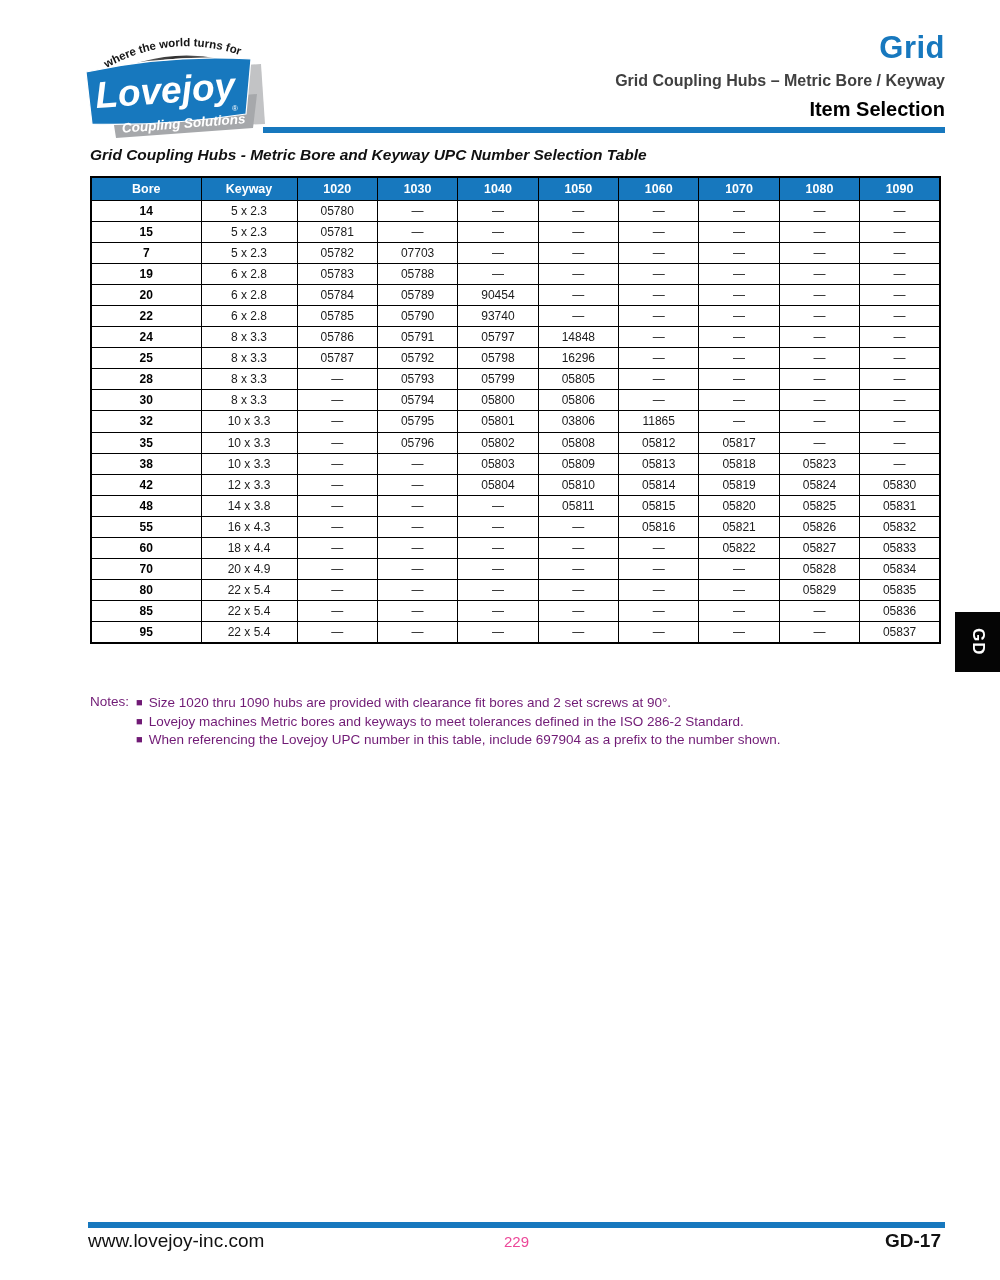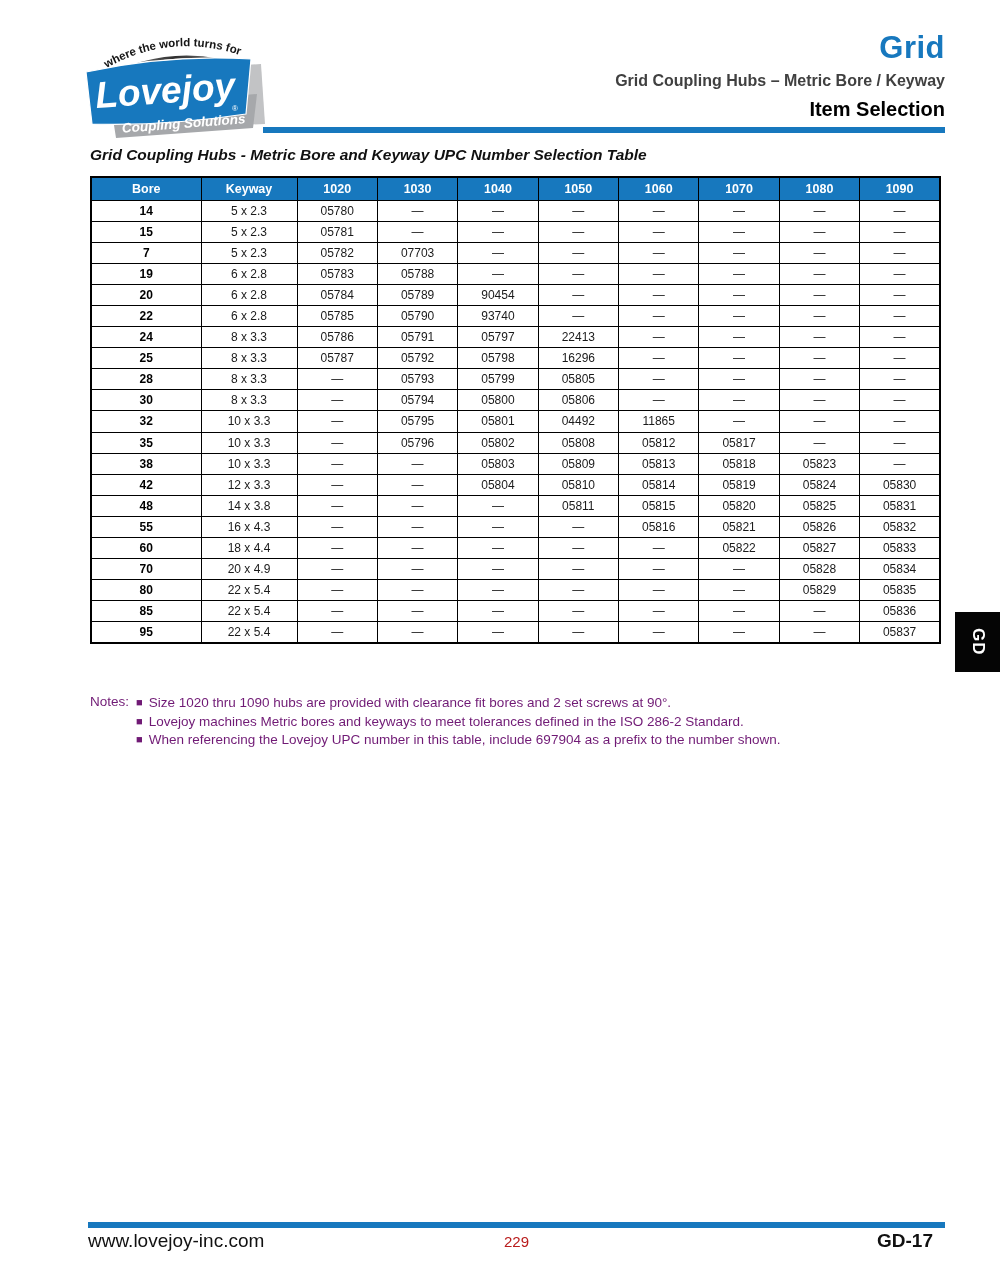--- a/index.html
+++ b/index.html
@@ -44,22 +44,22 @@
   .side-tab {
     position:absolute; left:955px; top:612px; width:45px; height:60px;
     background:#050505; color:#fff; display:flex; align-items:center; justify-content:center;
   }
   .side-tab span { writing-mode:vertical-rl; font-size:17px; font-weight:bold; letter-spacing:1px; }
 
   
   .footer-rule { position:absolute; left:88px; top:1222px; width:857px; height:6px; background:var(--accent-blue,#1778BE); }
   .footer-row { position:absolute; left:88px; top:1230px; width:857px; height:26px; }
   .footer-site { position:absolute; left:0; top:0; font-size:19px; font-weight:normal; color:#111; }
-  .footer-page { position:absolute; left:50%; transform:translateX(-50%); top:3px; font-size:15px; color:#b91c1c; }
-  .footer-code { position:absolute; right:12px; top:0; font-size:19px; font-weight:bold; color:#111; }
+  .footer-page { position:absolute; left:50%; transform:translateX(-50%); top:3px; font-size:15px; color:#ec4899; }
+  .footer-code { position:absolute; right:4px; top:0; font-size:19px; font-weight:bold; color:#111; }
 </style>
 </head>
 <body>
 
 <div class="page">
 
   <svg class="logo" viewBox="0 0 186 112" xmlns="http://www.w3.org/2000/svg">
     <defs>
       <linearGradient id="swooshGrad" x1="0" y1="0" x2="1" y2="0">
         <stop offset="0" stop-color="#a9a9a9"></stop>
@@ -189,21 +189,21 @@
             <td class="">—</td>
             <td class="">—</td>
             <td class="">—</td>
           </tr>
           <tr>
             <td class="bore">24</td>
             <td class="">8 x 3.3</td>
             <td class="">05786</td>
             <td class="">05791</td>
             <td class="">05797</td>
-            <td class="">22413</td>
+            <td class="">14848</td>
             <td class="">—</td>
             <td class="">—</td>
             <td class="">—</td>
             <td class="">—</td>
           </tr>
           <tr>
             <td class="bore">25</td>
             <td class="">8 x 3.3</td>
             <td class="">05787</td>
             <td class="">05792</td>
@@ -237,21 +237,21 @@
             <td class="">—</td>
             <td class="">—</td>
             <td class="">—</td>
           </tr>
           <tr>
             <td class="bore">32</td>
             <td class="">10 x 3.3</td>
             <td class="">—</td>
             <td class="">05795</td>
             <td class="">05801</td>
-            <td class="">04492</td>
+            <td class="">03806</td>
             <td class="">11865</td>
             <td class="">—</td>
             <td class="">—</td>
             <td class="">—</td>
           </tr>
           <tr>
             <td class="bore">35</td>
             <td class="">10 x 3.3</td>
             <td class="">—</td>
             <td class="">05796</td>

